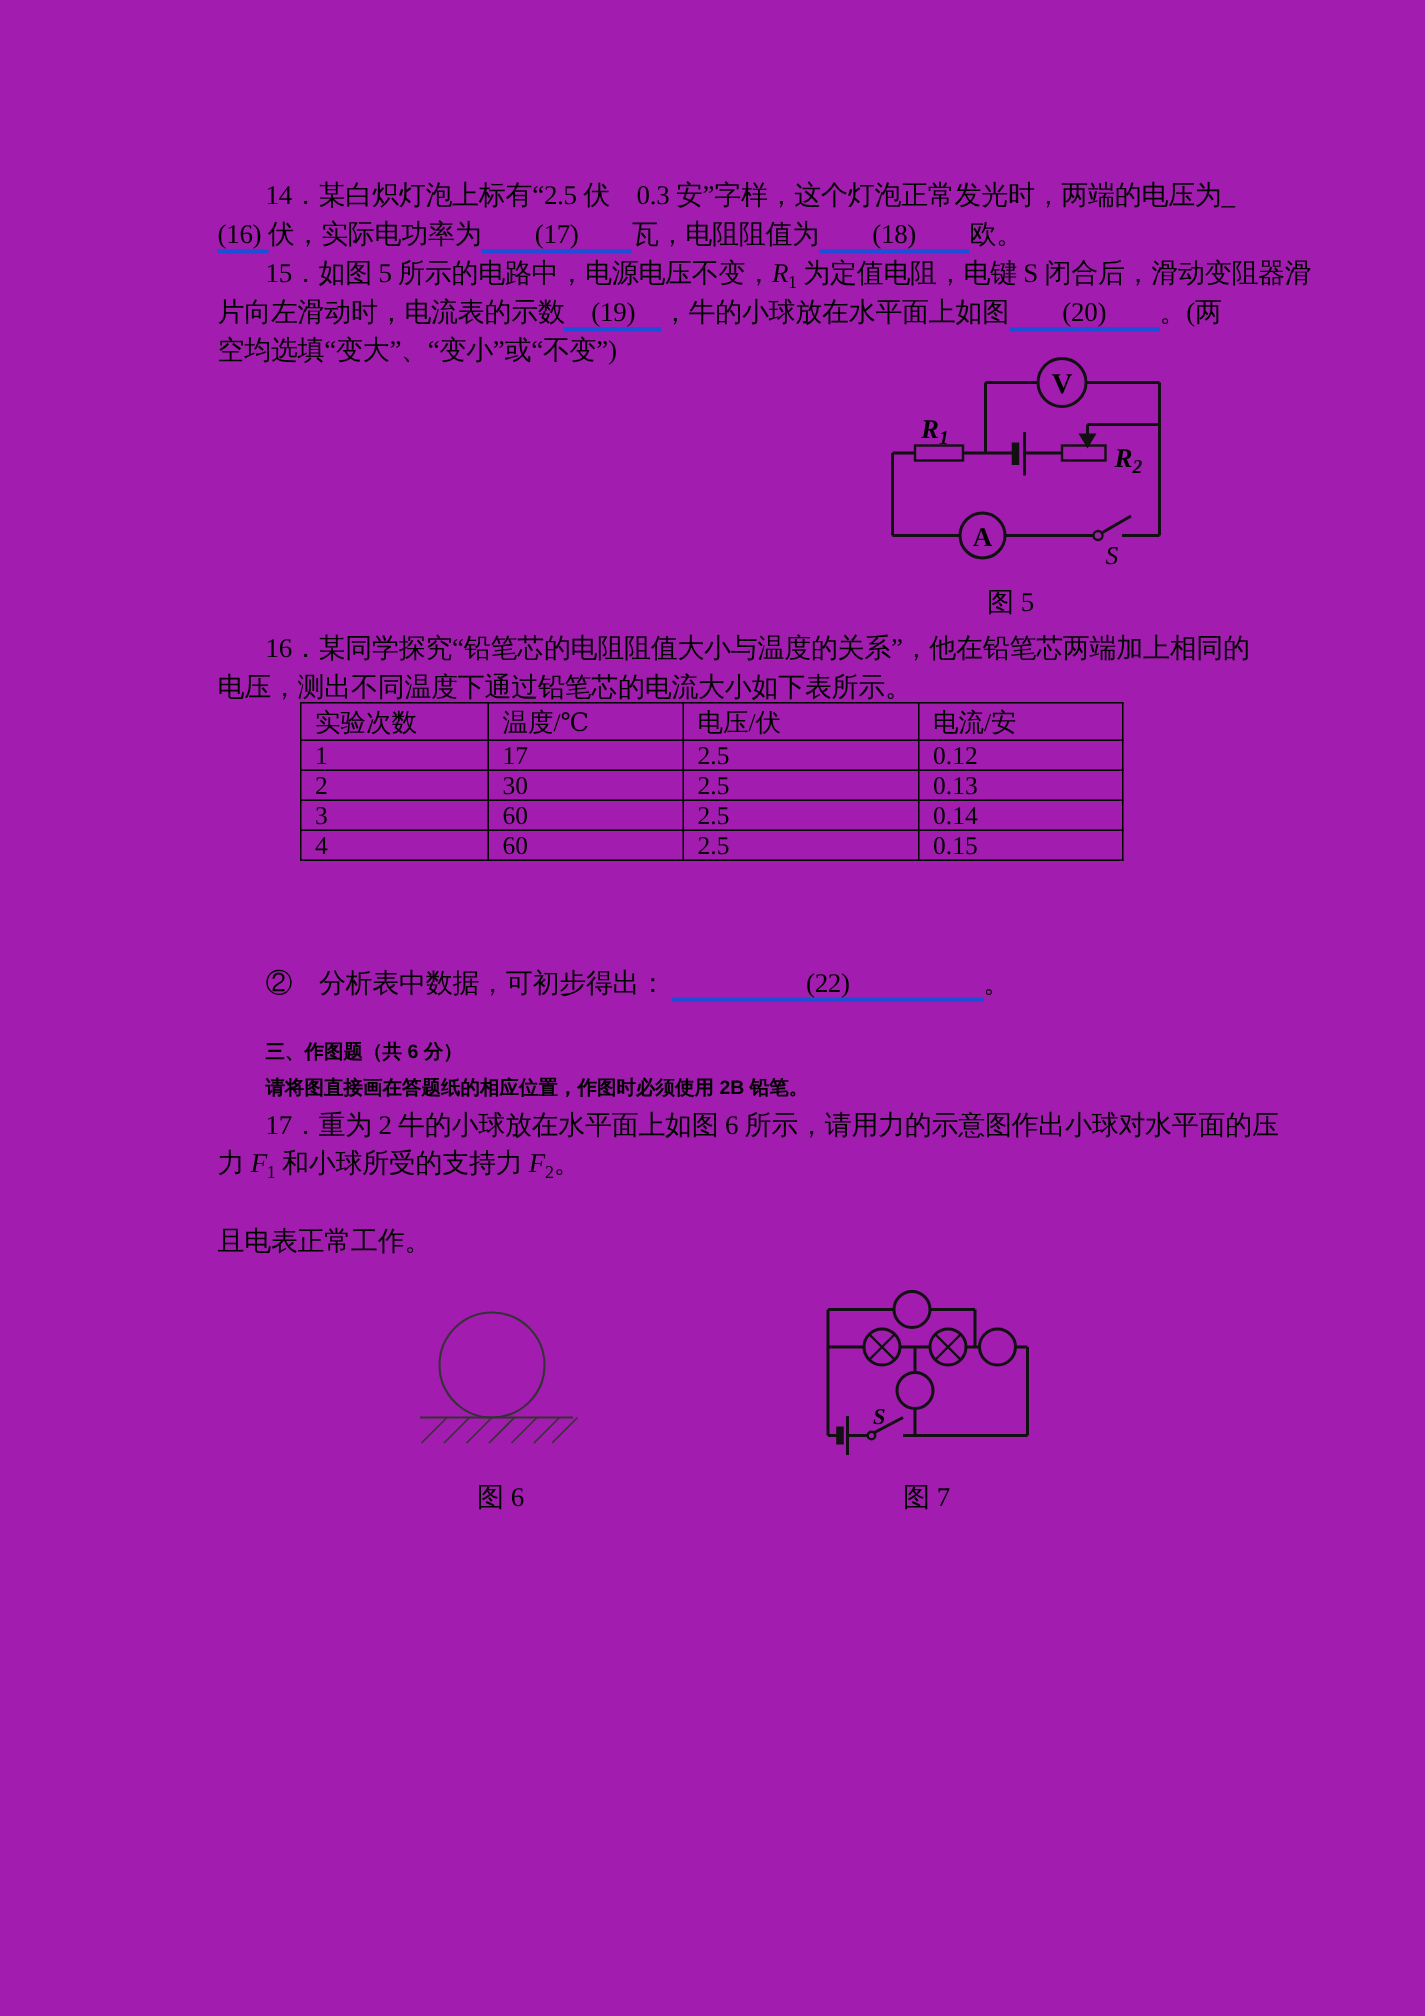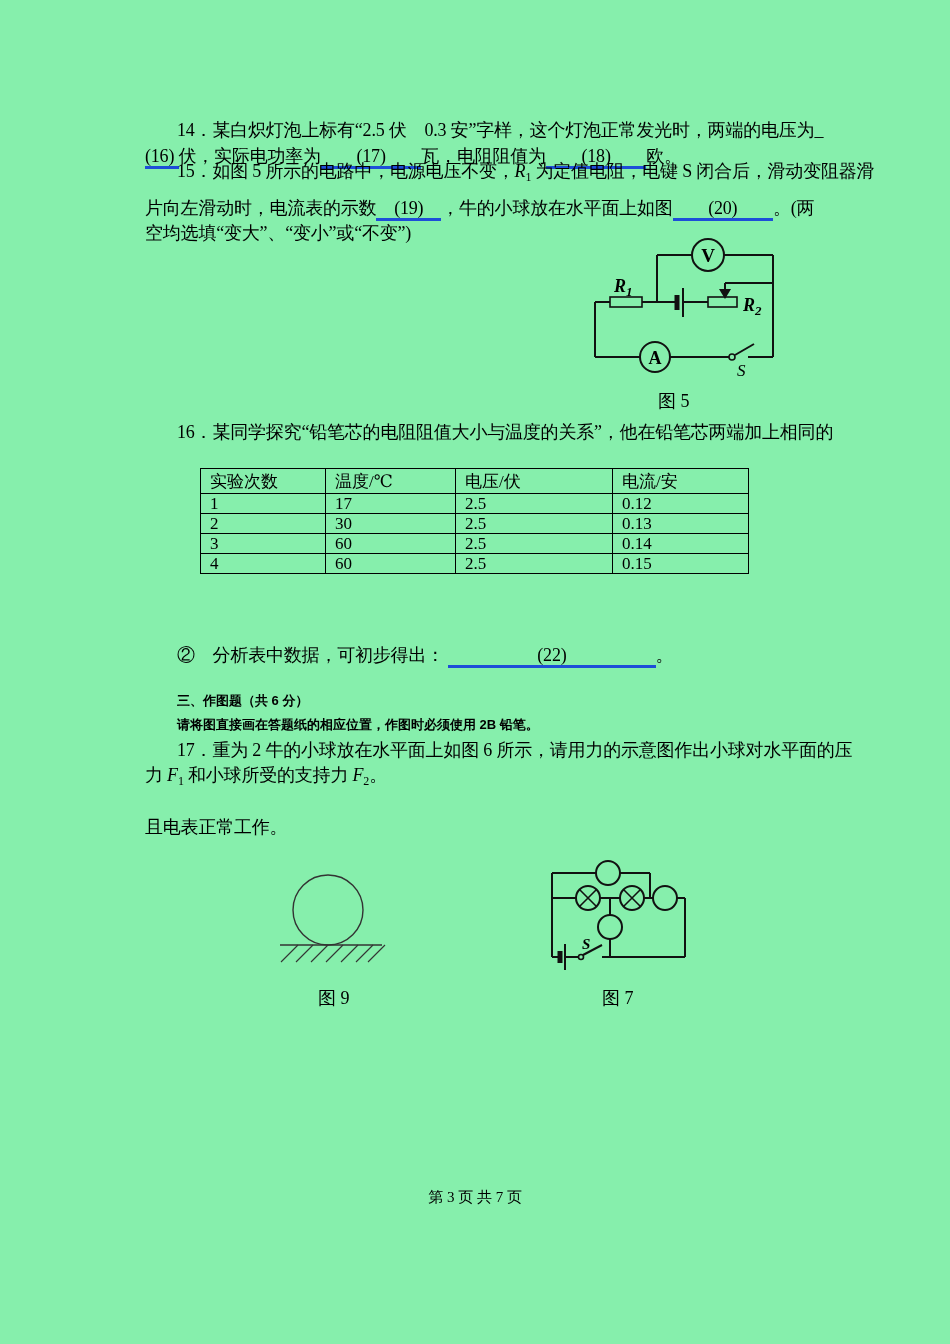--- a/index.html
+++ b/index.html
@@ -1,18 +1,18 @@
 <!DOCTYPE html>
 <html><head>
 <meta charset="utf-8">
 <style>
   html, body { margin:0; padding:0; background:#ffffff; }
   body { width:950px; height:1344px; overflow:hidden;
          font-family:"Liberation Serif","DejaVu Serif",serif; color:#000; }
-  .page { position:relative; width:950px; height:1344px; background:#86efac; }
+  .page { position:relative; width:950px; height:1344px; background:#a21caf; }
 
   .line { position:absolute; font-size:18px; line-height:25px;
           white-space:nowrap; letter-spacing:-0.2px; }
   .indent { left:177px; }
   .margin { left:145px; }
   .heading { font-family:"Liberation Sans","DejaVu Sans",sans-serif;
              font-weight:bold; font-size:13px; letter-spacing:0; }
 
   .u { border-bottom:3px solid #1d4ed8; }
   .i { font-style:italic; }
@@ -33,21 +33,21 @@
   svg text { font-family:"Liberation Serif","DejaVu Serif",serif; }
 </style>
 </head>
 <body>
 
 <div class="page">
 
   <div class="line indent" style="top:118px">14．某白炽灯泡上标有“2.5 伏　0.3 安”字样，这个灯泡正常发光时，两端的电压为_</div>
   <div class="line margin" style="top:144px"><span class="u"> (16) </span><span>伏，实际电功率为</span><span class="u">　　(17)　　</span><span>瓦，电阻阻值为</span><span class="u">　　(18)　　</span><span>欧。</span></div>
 
-  <div class="line indent" style="top:159px"><span>15．如图 5 所示的电路中，电源电压不变，</span><span class="i">R</span><span class="s">1</span><span> 为定值电阻，电键 S 闭合后，滑动变阻器滑</span></div>
+  <div class="line indent" style="top:170px"><span>15．如图 5 所示的电路中，电源电压不变，</span><span class="i">R</span><span class="s">1</span><span> 为定值电阻，电键 S 闭合后，滑动变阻器滑</span></div>
   <div class="line margin" style="top:196px"><span>片向左滑动时，电流表的示数</span><span class="u">　(19)　</span><span>，牛的小球放在水平面上如图</span><span class="u">　　(20)　　</span><span>。(两</span></div>
   <div class="line margin" style="top:221px">空均选填“变大”、“变小”或“不变”)</div>
 
   <svg class="fig" style="left:588px; top:233px" width="200" height="148" viewBox="0 0 200 148">
     <g stroke="#111" stroke-width="2" fill="none">
       <path d="M7,69 H22 M54,69 H87 M96,69 H120 M7,69 V124 M185,22 V124 M69,22 V69 M69,22 H104 M136,22 H185 M137,50 H185 M7,124 H52 M82,124 H141 M160,124 H185"></path>
       <rect x="22" y="64" width="32" height="10" stroke-width="1.6"></rect>
       <rect x="120" y="64" width="29" height="10" stroke-width="1.6"></rect>
       <line x1="89" y1="62" x2="89" y2="77" stroke-width="5"></line>
       <line x1="95" y1="55" x2="95" y2="84" stroke-width="2"></line>
@@ -64,20 +64,21 @@
     <text x="26" y="59" font-size="18" font-style="italic" font-weight="bold">
       <tspan>R</tspan><tspan dy="4" font-size="13">1</tspan>
     </text>
     <text x="155" y="78" font-size="18" font-style="italic" font-weight="bold">
       <tspan>R</tspan><tspan dy="4" font-size="13">2</tspan>
     </text>
   </svg>
   <div class="caption" style="left:658px; top:389px">图 5</div>
 
   <div class="line indent" style="top:420px">16．某同学探究“铅笔芯的电阻阻值大小与温度的关系”，他在铅笔芯两端加上相同的</div>
+  <div class="line margin" style="top:446px">电压，测出不同温度下通过铅笔芯的电流大小如下表所示。</div>
 
   <table class="data-table">
     <colgroup>
       <col style="width:125px">
         <col style="width:130px">
         <col style="width:157px">
         <col style="width:136px">
     </colgroup>
     <thead>
       <tr>
@@ -133,36 +134,35 @@
         <line x1="30" y1="80" x2="13" y2="97"></line>
         <line x1="45" y1="80" x2="28" y2="97"></line>
         <line x1="60" y1="80" x2="43" y2="97"></line>
         <line x1="75" y1="80" x2="58" y2="97"></line>
         <line x1="90" y1="80" x2="73" y2="97"></line>
         <line x1="105" y1="80" x2="88" y2="97"></line>
         <line x1="117" y1="80" x2="100" y2="97"></line>
       </g>
     </g>
   </svg>
-  <div class="caption" style="left:318px; top:986px">图 9</div>
+  <div class="caption" style="left:318px; top:986px">图 6</div>
 
   <svg class="fig" style="left:540px; top:855px" width="160" height="125" viewBox="0 0 160 125">
     <g stroke="#111" stroke-width="2" fill="none">
       <path d="M12,18 H56 M80,18 H110 M110,18 V43 M12,18 V102 M12,43 H36 M60,43 H80 M104,43 H113 M137,43 H145 M145,43 V102 M70,43 V60 M70,84 V102 M12,102 H18 M25,102 H38 M62,102 H145"></path>
       <circle cx="68" cy="18" r="12"></circle>
       <circle cx="48" cy="43" r="12"></circle>
       <path d="M39.5,34.5 L56.5,51.5 M39.5,51.5 L56.5,34.5" stroke-width="1.6"></path>
       <circle cx="92" cy="43" r="12"></circle>
       <path d="M83.5,34.5 L100.5,51.5 M83.5,51.5 L100.5,34.5" stroke-width="1.6"></path>
       <circle cx="125" cy="43" r="12"></circle>
       <circle cx="70" cy="72" r="12"></circle>
       <line x1="20" y1="96" x2="20" y2="108" stroke-width="5"></line>
       <line x1="25" y1="89" x2="25" y2="115" stroke-width="2"></line>
       <circle cx="41" cy="102" r="2.5" stroke-width="1.6"></circle>
       <line x1="43" y1="100" x2="62" y2="90"></line>
     </g>
     <text x="42" y="94" font-size="15" font-style="italic" font-weight="bold">S</text>
   </svg>
   <div class="caption" style="left:602px; top:986px">图 7</div>
 
-  <div class="footer">第 3 页 共 7 页</div>
 
 </div>
 
 </body></html>

